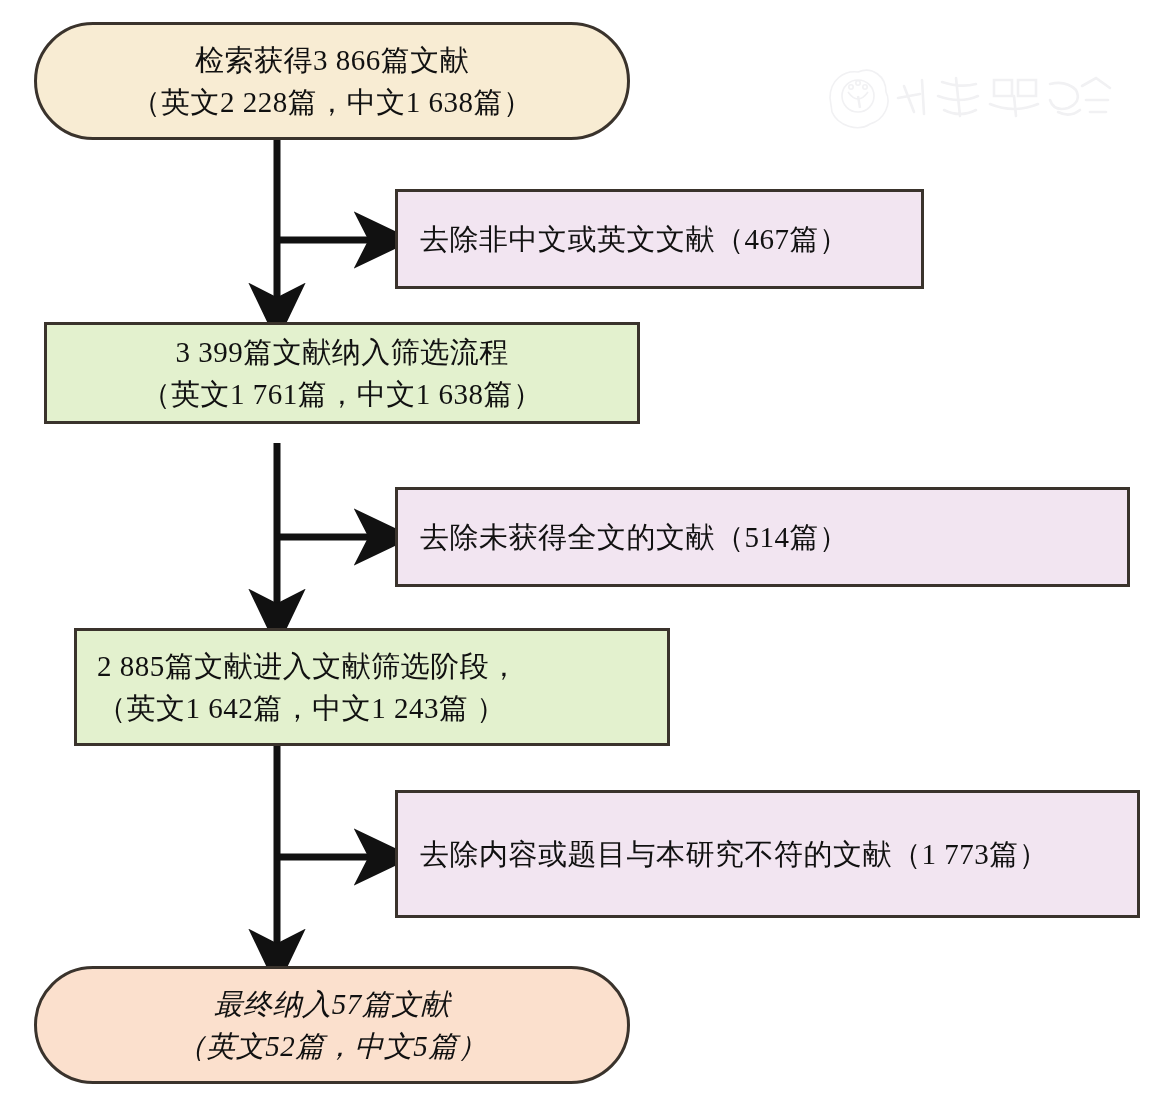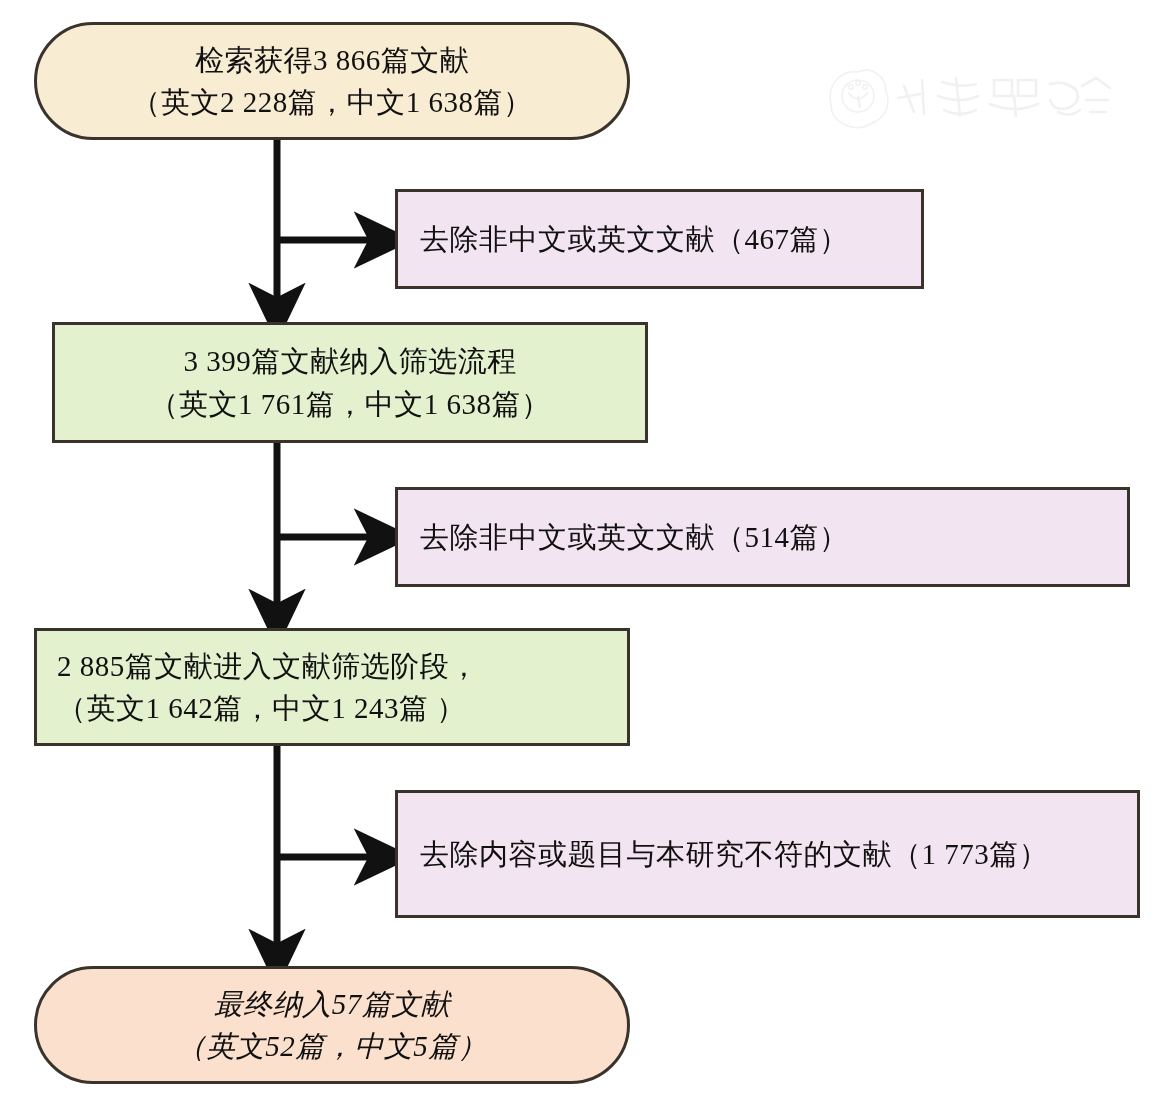--- a/index.html
+++ b/index.html
@@ -34,20 +34,21 @@
     align-items: center;
     text-align: right;
   }
   .node.process {
     align-items: center;
     text-align: center;
   }
   .node.process.left {
     align-items: flex-start;
     text-align: center;
+    margin-left: 40px;
   }
   .node.exclusion {
     align-items: flex-start;
     text-align: left;
     padding-left: 22px;
   }
   .node .line {
     white-space: nowrap;
     display: block;
   }
@@ -119,27 +120,27 @@
 
   <div class="node terminal fill-cream" style="left:34px; top:22px; width:596px; height:118px;">
     <span class="line">检索获得3 866篇文献</span>
     <span class="line">（英文2 228篇，中文1 638篇）</span>
   </div>
 
   <div class="node exclusion fill-purple" style="left:395px; top:189px; width:529px; height:100px;">
     <span class="line">去除非中文或英文文献（467篇）</span>
   </div>
 
-  <div class="node process fill-green" style="left:52px; top:322px; width:596px; height:121px;">
+  <div class="node process fill-green" style="left:44px; top:322px; width:596px; height:102px;">
     <span class="line">3 399篇文献纳入筛选流程</span>
     <span class="line">（英文1 761篇，中文1 638篇）</span>
   </div>
 
   <div class="node exclusion fill-purple" style="left:395px; top:487px; width:735px; height:100px;">
-    <span class="line">去除非中文或英文文献（514篇）</span>
+    <span class="line">去除未获得全文的文献（514篇）</span>
   </div>
 
   <div class="node process left fill-green" style="left:34px; top:628px; width:596px; height:118px; padding-left:20px;">
     <span class="line">2 885篇文献进入文献筛选阶段，</span>
     <span class="line">（英文1 642篇，中文1 243篇 ）</span>
   </div>
 
   <div class="node exclusion fill-purple" style="left:395px; top:790px; width:745px; height:128px;">
     <span class="line">去除内容或题目与本研究不符的文献（1 773篇）</span>
   </div>

